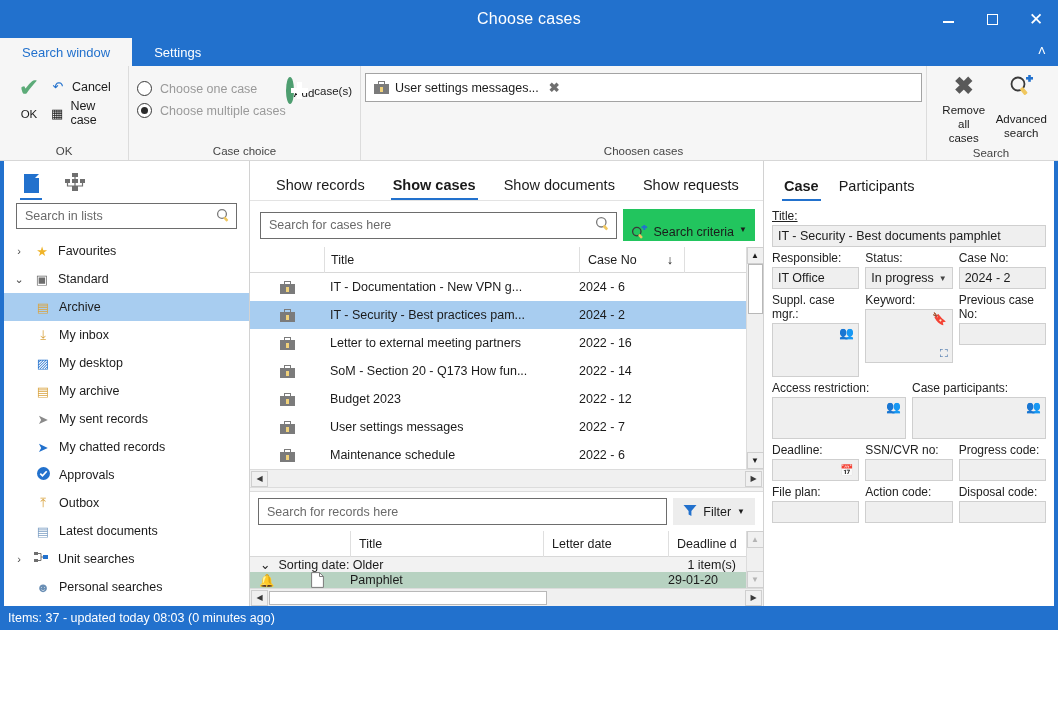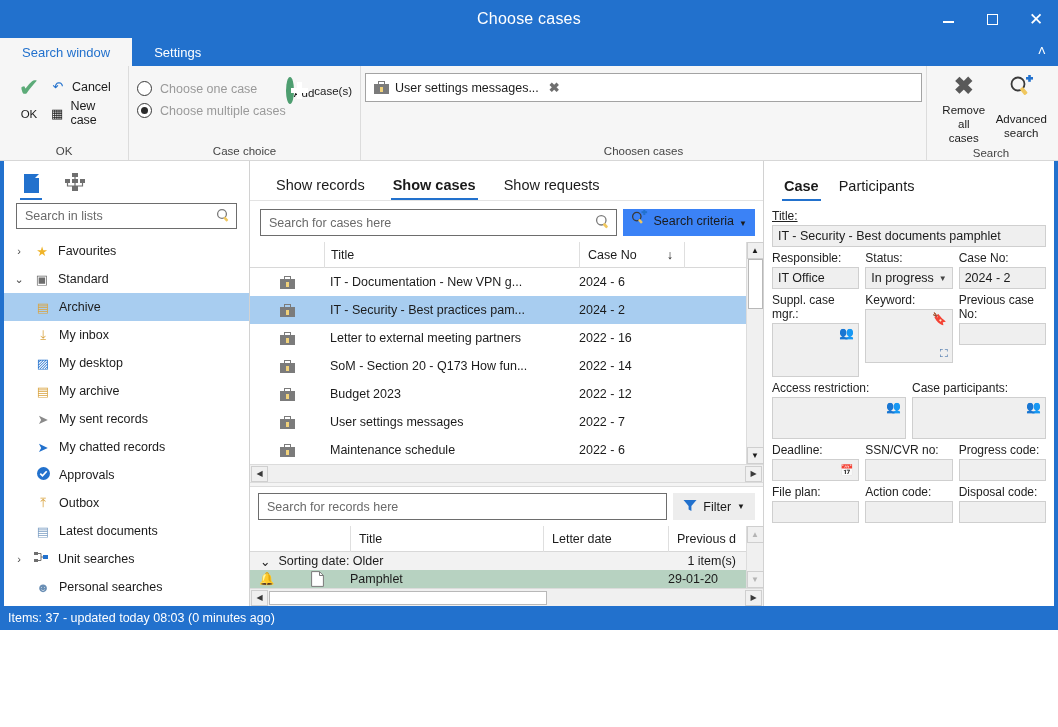--- a/index.html
+++ b/index.html
@@ -202,22 +202,22 @@
   .csearch-row { display: flex; align-items: center; gap: 6px; padding: 8px 8px 6px 10px; }
   .csearch {
     flex: 1; height: 27px; border: 1.6px solid #6d6d6d; background: #fff;
     display: flex; align-items: center; padding: 0 6px;
   }
   .csearch input {
     border: 0; outline: 0; flex: 1; font-size: 12.5px; font-family: "Liberation Sans", sans-serif; background: transparent;
   }
   .csearch input::placeholder { color: #6a6a6a; }
   .crit-btn {
-    height: 27px; background: #3b82f6; display: flex; align-items: flex-end; gap: 5px;
-    padding: 8px 8px; font-size: 12.5px;
+    height: 27px; background: #22c55e; display: flex; align-items: flex-start; gap: 5px;
+    padding: 16px 8px; font-size: 12.5px;
   }
 
   .grid-wrap { flex: 0 0 auto; display: flex; flex-direction: column; }
   .ghead {
     height: 26px; display: flex; align-items: center;
     border-bottom: 1px solid #d8d8d8; font-size: 12.5px;
   }
   .ghead .hc { padding: 0 8px; height: 26px; display: flex; align-items: center; }
   .ghead .hc + .hc { border-left: 1px solid #dfdfdf; }
   .grow {
@@ -515,20 +515,21 @@
             <span class="ti" style="color:#7a7a7a">◤</span>
             <span>Unit.</span>
           </div>
       </div>
     </div>
 
     <div class="center">
       <div class="ctabs">
         <div class="ctab">Show records</div>
         <div class="ctab active">Show cases</div>
+        <div class="ctab">Show documents</div>
         <div class="ctab">Show requests</div>
       </div>
 
       <div class="csearch-row">
         <div class="csearch">
           <input type="text" placeholder="Search for cases here" style="">
           <span>
             <svg width="15" height="15" viewBox="0 0 15 15">
               <circle cx="6.3" cy="6.3" r="4.7" fill="none" stroke="#7a7a7a" stroke-width="1.3"></circle>
               <rect x="9" y="9" width="2.8" height="5.2" rx="0.8" fill="#f0c75e" transform="rotate(-42 10.4 11.6)"></rect>
@@ -679,21 +680,21 @@
             <span style="font-size:8px">▼</span>
           </div>
         </div>
 
         <div style="display:flex;flex:1;min-height:0">
           <div style="flex:1;min-width:0;display:flex;flex-direction:column">
             <div class="rhead">
               <div class="hc" style="width:100px;justify-content:center"></div>
               <div class="hc" style="flex:1">Title</div>
               <div class="hc" style="width:125px">Letter date</div>
-              <div class="hc" style="width:78px">Previous d</div>
+              <div class="hc" style="width:78px">Deadline d</div>
             </div>
             <div class="rgrp">
               <span>⌄</span>
               <span>Sorting date:  Older</span>
               <span style="margin-left:auto;padding-right:10px">1 item(s)</span>
             </div>
             <div class="rrow">
               <span style="width:34px;text-align:center;color:#e0a93c">🔔</span>
               <span style="width:66px;display:flex;justify-content:center">
                 <svg width="13" height="16" viewBox="0 0 13 16">

